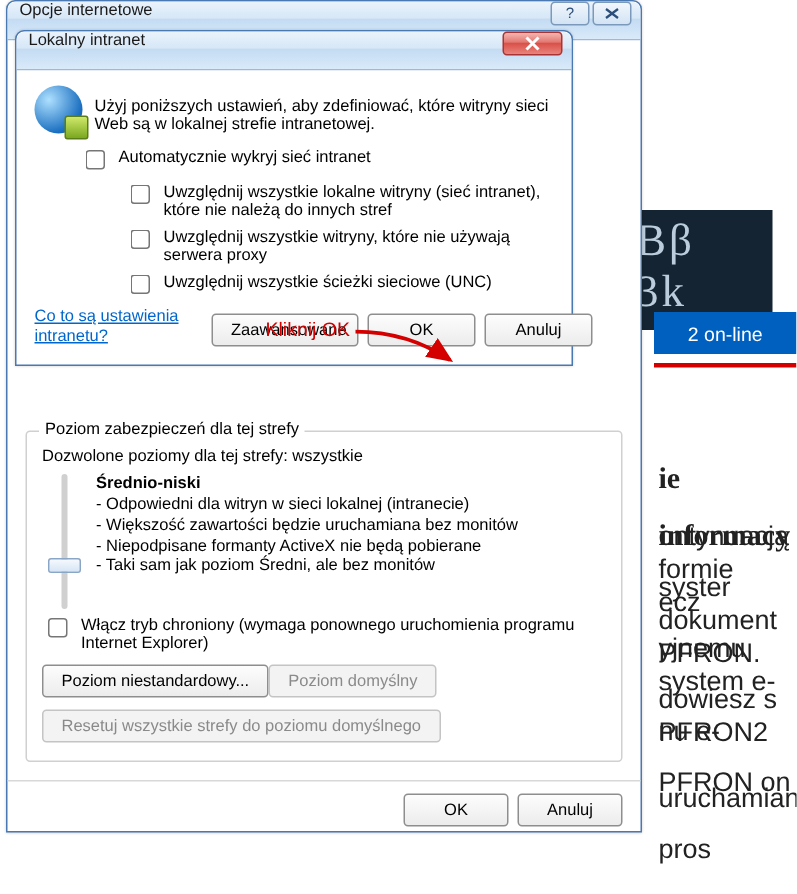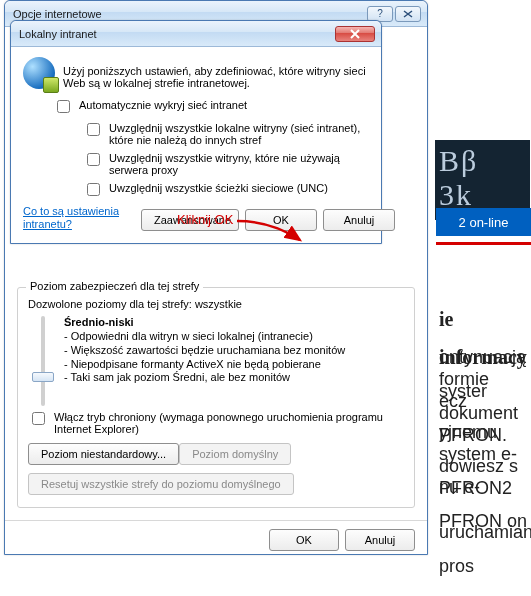--- a/index.html
+++ b/index.html
@@ -1,20 +1,20 @@
 <!DOCTYPE html>
 <html><head>
 <meta charset="utf-8">
 <style>
   * { box-sizing: border-box; font-family: "Segoe UI", Tahoma, sans-serif; font-size: 11px; }
   body { margin: 0; background: #fff; width: 531px; height: 596px; overflow: hidden; position: relative; }
 
   
   .win { position: absolute; background: #fff; border: 1px solid #4a79b2; border-radius: 6px 6px 0 0; box-shadow: 0 0 2px rgba(0,0,0,0.2); }
-  .titlebar { height: 26px; background: linear-gradient(#eaf3fc,#d6e7f7 45%,#c3dbf3 46%,#d9eaf9); border-bottom: 1px solid #9db9d8; border-radius: 6px 6px 0 0; display: flex; align-items: center; padding: 0 6px; position: relative; }
+  .titlebar { height: 26px; background: linear-gradient(#eaf3fc,#d6e7f7 45%,#c3dbf3 46%,#d9eaf9); border-bottom: 1px solid #9db9d8; border-radius: 6px 6px 0 0; display: flex; padding: 0 6px; position: relative; }
   .titlebar .title { flex: 1; color: #1a1a1a; padding-left: 2px; }
   .winbtns { display: flex; gap: 2px; }
   .winbtn { width: 26px; height: 16px; border: 1px solid #7a99bb; border-radius: 3px; background: linear-gradient(#f2f7fc,#d2e3f4); display: flex; align-items: center; justify-content: center; font-size: 10px; color: #2b4f7a; cursor: default; }
   .winbtn.close { width: 40px; background: linear-gradient(#f5b6b2,#e1766f 45%,#d84d45 46%,#e8837d); border-color: #a33; color: #fff; font-weight: bold; }
   .winbody { padding: 10px 12px 12px; }
 
   
   #win-outer { left: 4px; top: 0; width: 424px; height: 555px; z-index: 1; }
   #win-outer .winbody { padding-top: 250px;  }
 
@@ -48,21 +48,21 @@
   .sub-rows { margin-left: 60px; }
 
   .link { color: #0066cc; text-decoration: underline; cursor: pointer; line-height: 1.2; }
   .modal-footer { display: flex; align-items: flex-end; gap: 8px; margin-top: 6px; }
   .modal-footer .linkcol { flex: 0 0 110px; }
   .modal-footer .btns { flex: 1; display: flex; gap: 6px; justify-content: flex-start; }
 
   
   .annot-text { position: absolute; left: 177px; top: 212px; color: #d40000; font-size: 13px; font-weight: 500; z-index: 6; }
   .arrow { position: absolute; left: 232px; top: 218px; z-index: 6; pointer-events: none; }
-  .bg-dark { position:absolute; right:1px; top:140px; width:95px; height:80px; background:#142432; color:#bcd; font-size:30px; overflow:hidden; font-family: serif; padding:4px; letter-spacing:2px; }
+  .bg-dark { position:absolute; right:16px; top:140px; width:95px; height:80px; background:#142432; color:#bcd; font-size:30px; overflow:hidden; font-family: serif; padding:4px; letter-spacing:2px; }
   .bg-banner { position:absolute; right:0; top:208px; width:95px; height:28px; background:#0060c0; color:#fff; display:flex; align-items:center; justify-content:center; font-size:13px; }
   .bg-redline { position:absolute; right:0; top:242px; width:95px; height:3px; background:#d40000; }
   .bg-text { position:absolute; right:0; width:92px; color:#222; font-size:18px; line-height:1.9; }
   .bg-heading { font-size:20px; font-weight:bold;font-family:Liberation Serif, serif; }
 
   .clear { clear: both; }
 </style>
 </head>
 <body>
 

